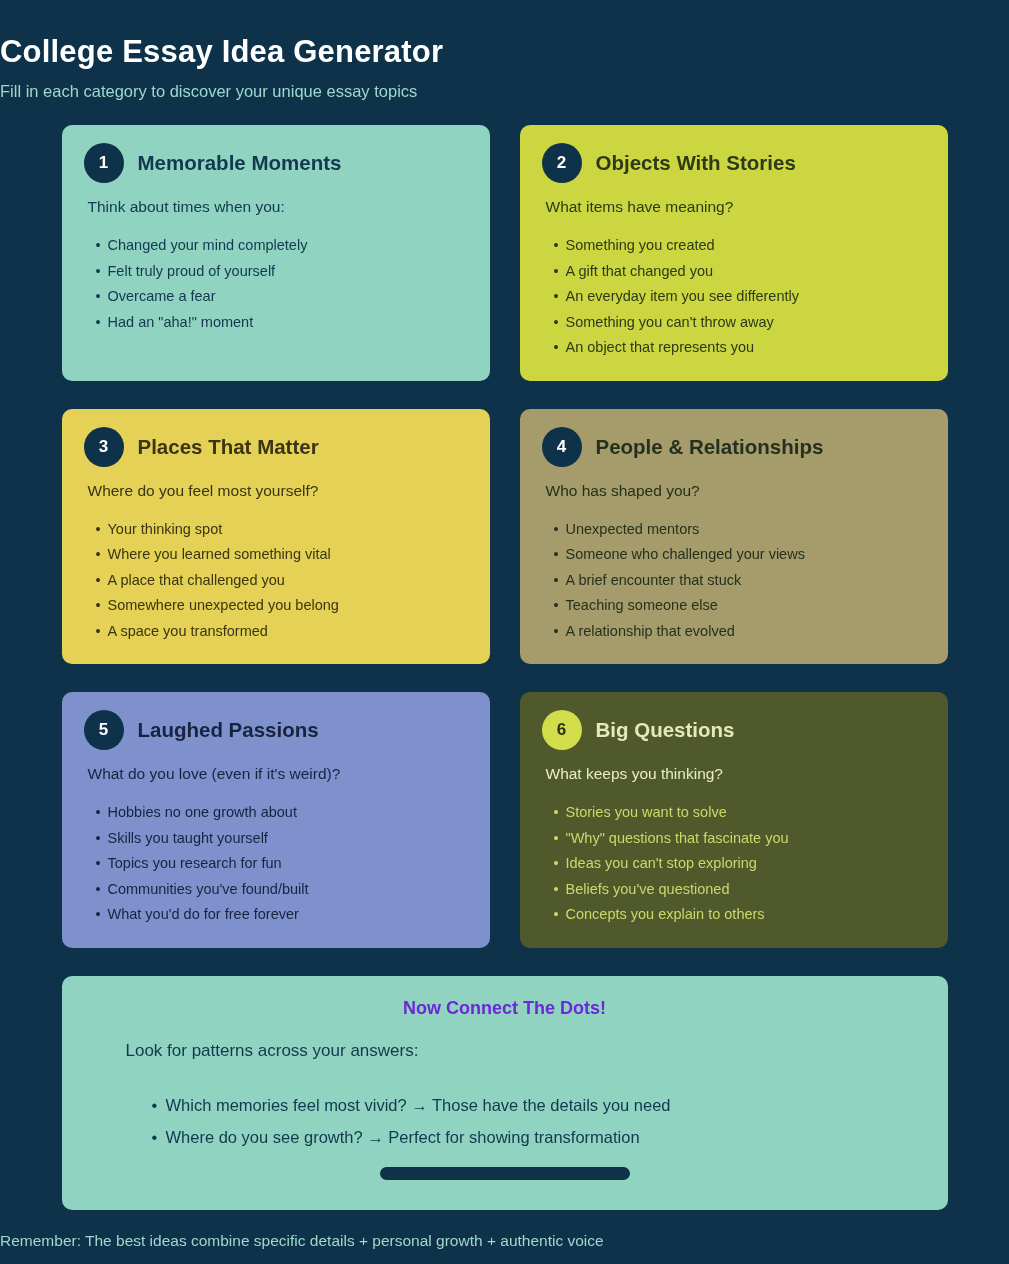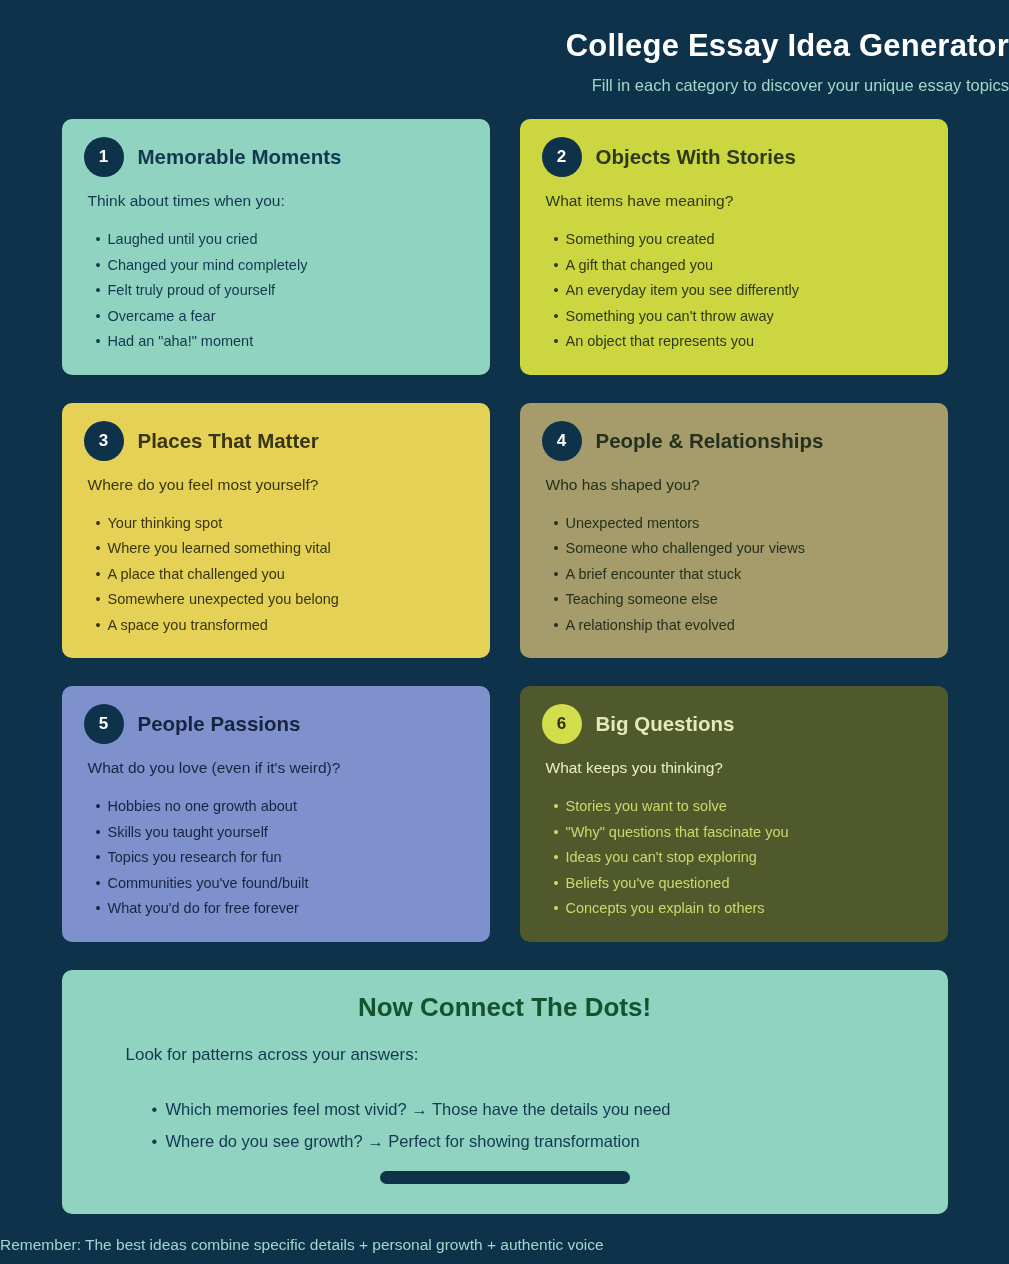--- a/index.html
+++ b/index.html
@@ -16,22 +16,22 @@
     overflow: hidden;
   }
   .page {
     width: 1009px;
     height: 1264px;
     position: relative;
     padding: 0;
   }
   
   .header {
-    text-align: right;
-    padding-top: 24px;
+    text-align: left;
+    padding-top: 30px;
   }
   .main-title {
     font-size: 31px;
     font-weight: bold;
     color: #ffffff;
     letter-spacing: 0.2px;
     margin: 0;
     line-height: 44px;
   }
   .subtitle {
@@ -117,23 +117,23 @@
   .connect {
     margin: 28px auto 0 auto;
     width: 886px;
     background: #8fd3c0;
     border-radius: 10px;
     padding: 22px 30px 30px 30px;
     position: relative;
   }
   .connect-title {
     text-align: center;
-    font-size: 26px;
-    font-weight: bold;
-    color: #14532d;
+    font-size: 18px;
+    font-weight: bold;
+    color: #6d28d9;
     margin: 0 0 22px 0;
   }
   .connect-lead {
     font-size: 17px;
     color: #13384f;
     margin: 0 0 28px 34px;
   }
   .connect-list {
     list-style: none;
     margin: 0;
@@ -182,21 +182,20 @@
 
   <div class="grid">
 
     <div class="card c1">
       <div class="card-head">
         <div class="badge">1</div>
         <div class="card-title">Memorable Moments</div>
       </div>
       <div class="card-prompt">Think about times when you:</div>
       <ul class="card-list">
-        <li>Laughed until you cried</li>
         <li>Changed your mind completely</li>
         <li>Felt truly proud of yourself</li>
         <li>Overcame a fear</li>
         <li>Had an "aha!" moment</li>
       </ul>
     </div>
 
     <div class="card c2">
       <div class="card-head">
         <div class="badge">2</div>
@@ -238,21 +237,21 @@
         <li>Someone who challenged your views</li>
         <li>A brief encounter that stuck</li>
         <li>Teaching someone else</li>
         <li>A relationship that evolved</li>
       </ul>
     </div>
 
     <div class="card c5">
       <div class="card-head">
         <div class="badge">5</div>
-        <div class="card-title">People Passions</div>
+        <div class="card-title">Laughed Passions</div>
       </div>
       <div class="card-prompt">What do you love (even if it's weird)?</div>
       <ul class="card-list">
         <li>Hobbies no one growth about</li>
         <li>Skills you taught yourself</li>
         <li>Topics you research for fun</li>
         <li>Communities you've found/built</li>
         <li>What you'd do for free forever</li>
       </ul>
     </div>

